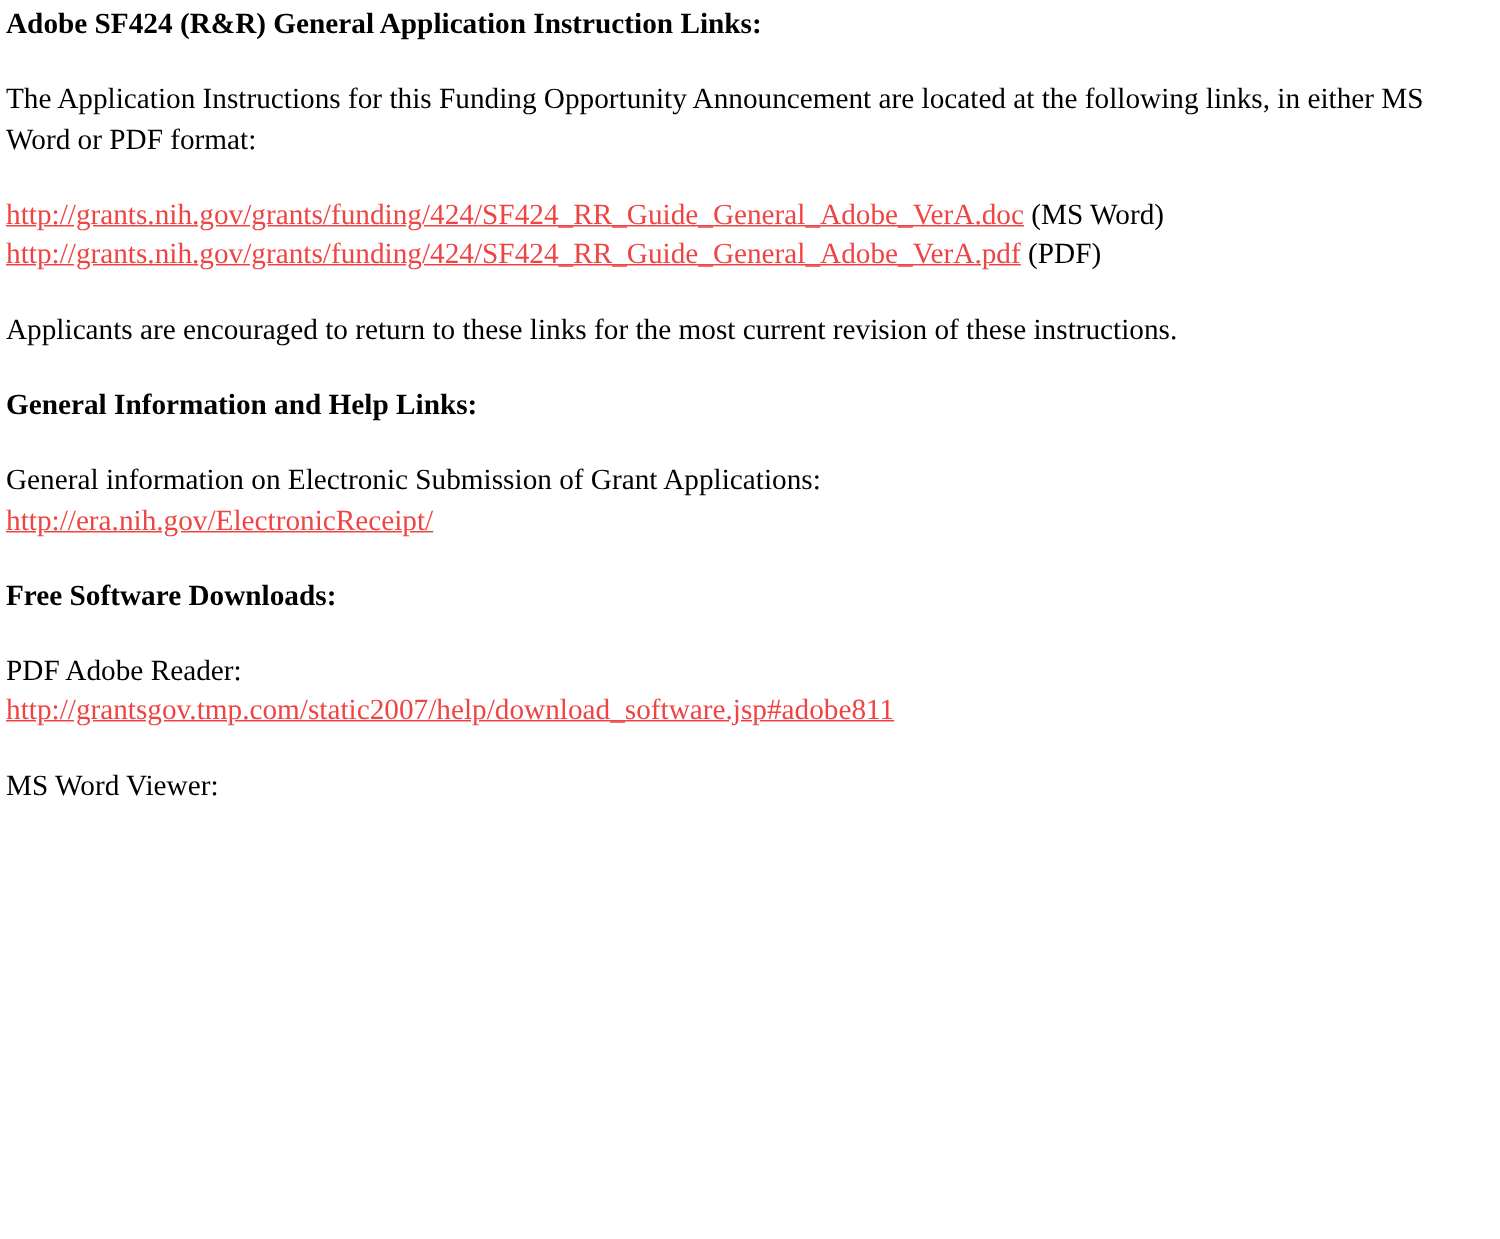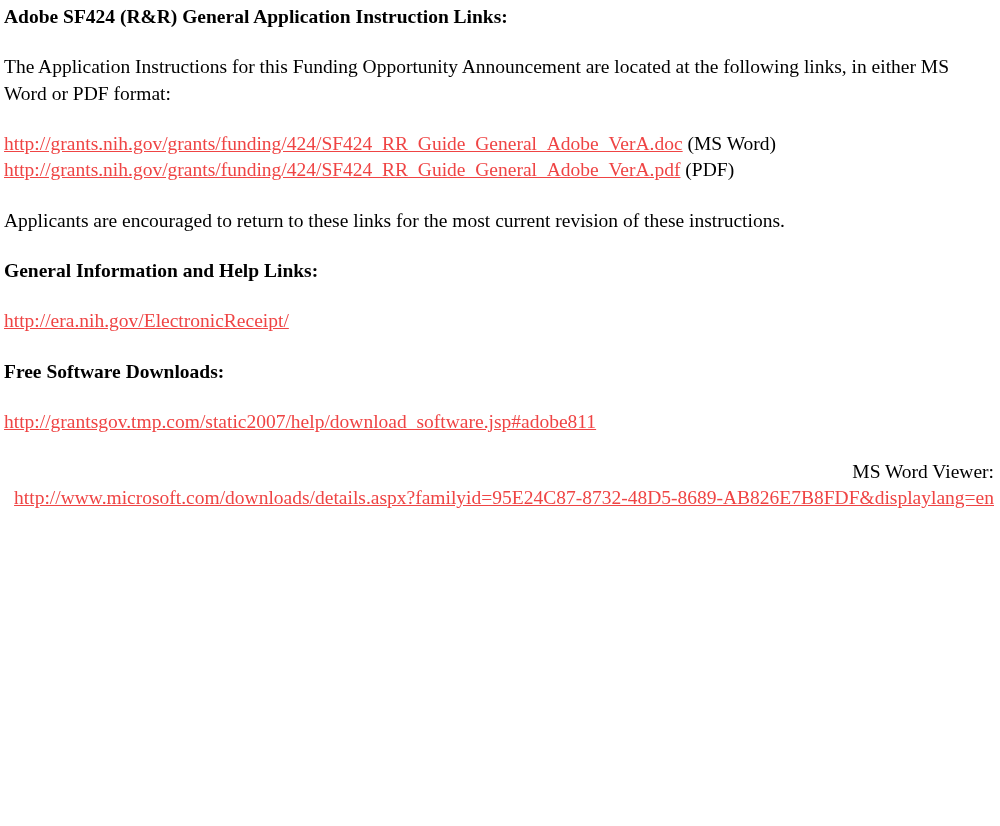--- a/index.html
+++ b/index.html
@@ -14,21 +14,20 @@
   }
   .bold {
     font-weight: bold;
     font-family: Liberation Serif, serif;
   }
   .para {
     margin: 0 0 24px 0;
   }
   .para-tight {
     margin: 0 0 0 0;
-    text-align: right;
   }
   a.link {
     color: #ef4444;
     text-decoration: underline;
   }
   .link-row {
     margin: 0;
   }
   .link-block {
     margin: 0 0 24px 0;
@@ -55,34 +54,33 @@
 </div>
 
 <p class="para">Applicants are encouraged to return to these links for the most current revision of these instructions.</p>
 
 <p class="para bold">General Information and Help Links:</p>
 
 <div class="link-block">
 </div>
 
 <div class="link-block">
+  <p class="link-row">General information on Electronic Submission of Grant Applications:</p>
   <p class="link-row">
     <a class="link">http://era.nih.gov/ElectronicReceipt/</a>
   </p>
 </div>
 
 <div class="link-block">
 </div>
 
 <p class="para bold">Free Software Downloads:</p>
 
 <div class="link-block">
+  <p class="link-row">PDF Adobe Reader:</p>
   <p class="link-row">
     <a class="link">http://grantsgov.tmp.com/static2007/help/download_software.jsp#adobe811</a>
   </p>
 </div>
 
 <div class="para-tight">
   <p class="link-row">MS Word Viewer:</p>
-  <p class="link-row">
-    <a class="link">http://www.microsoft.com/downloads/details.aspx?familyid=95E24C87-8732-48D5-8689-AB826E7B8FDF&amp;displaylang=en</a>
-  </p>
 </div>
 
 </body></html>

